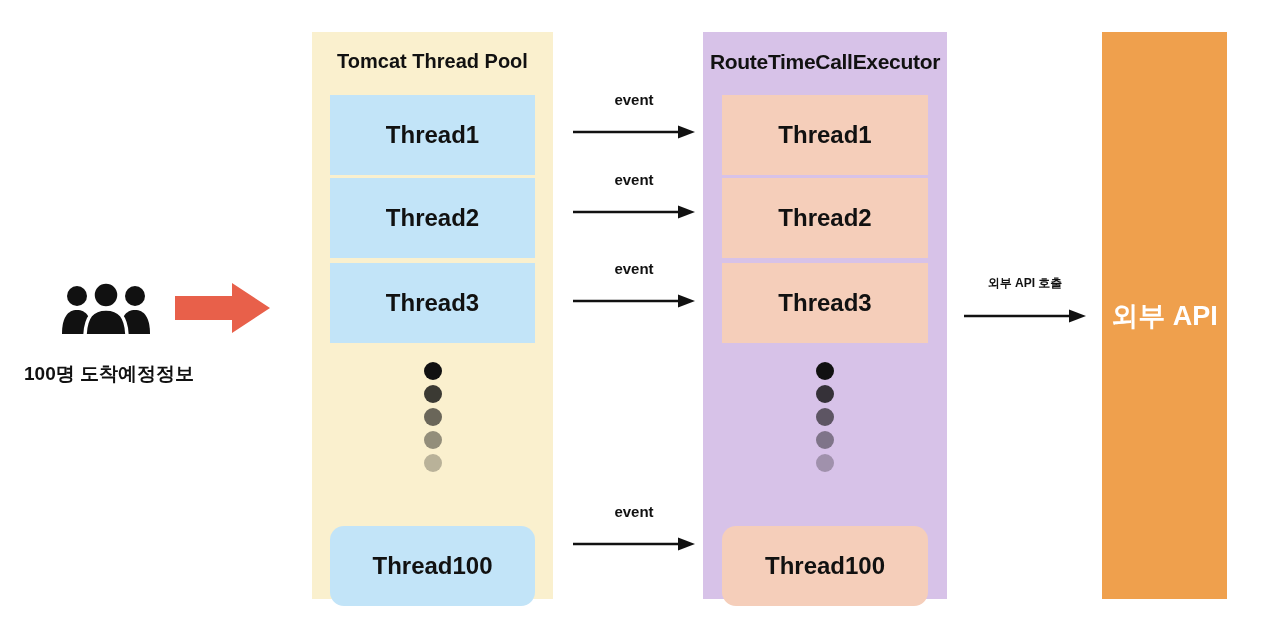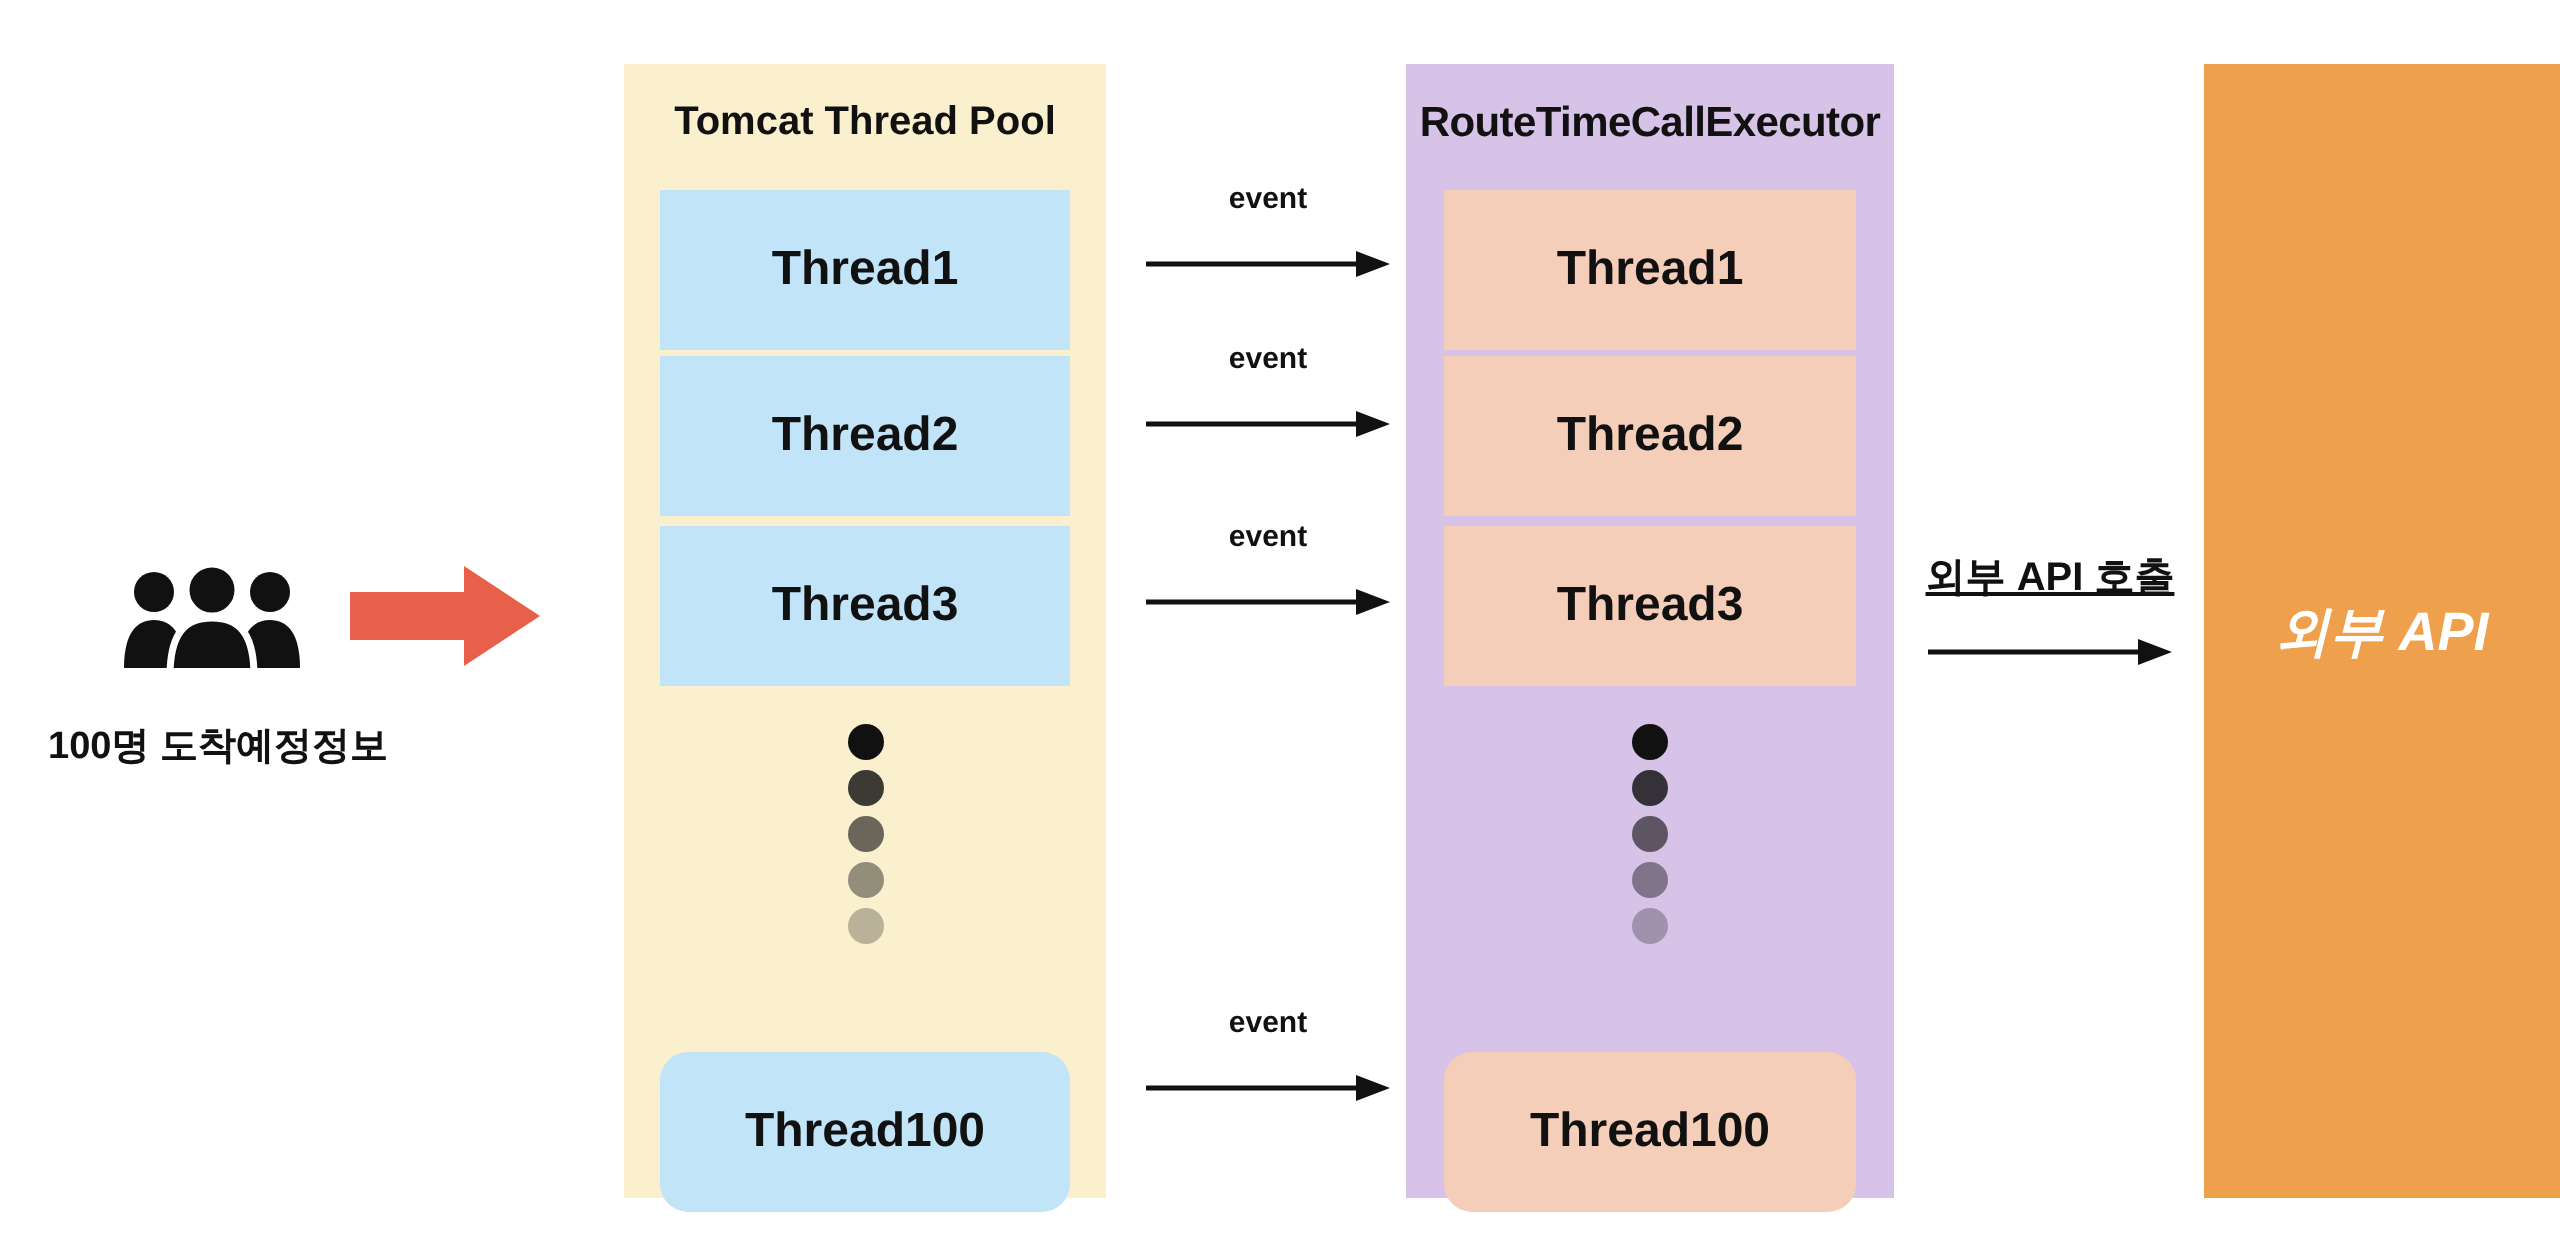--- a/index.html
+++ b/index.html
@@ -62,28 +62,28 @@
     align-items: center;
   }
   .event-arrow { left: 572px; width: 124px; gap: 16px; }
   .event-arrow .arrow-label { font-size: 15px; font-weight: 700; }
   .ea-1 { top: 91px; }
   .ea-2 { top: 171px; }
   .ea-3 { top: 260px; }
   .ea-4 { top: 503px; }
 
   .api-arrow { left: 961px; top: 275px; width: 128px; gap: 16px; }
-  .api-arrow .arrow-label { font-size: 20px; font-weight: 700; white-space: nowrap; text-decoration: underline; }
+  .api-arrow .arrow-label { font-size: 12px; font-weight: 700; white-space: nowrap; }
 
   
   .external-api {
-    position: absolute; left: 1102px; top: 32px; width: 178px; height: 567px;
+    position: absolute; left: 1102px; top: 32px; width: 125px; height: 567px;
     background: #EFA04D;
     display: flex; align-items: center; justify-content: center;
-    color: #ffffff; font-size: 27px; font-weight: 700; font-style: italic;
+    color: #ffffff; font-size: 27px; font-weight: 700;
   }
 </style>
 </head>
 <body>
 
 <div class="canvas">
 
   <svg class="users-icon" width="92" height="52" viewBox="0 0 92 52">
     <g fill="#111111">
       <circle cx="17" cy="14" r="10"></circle>

